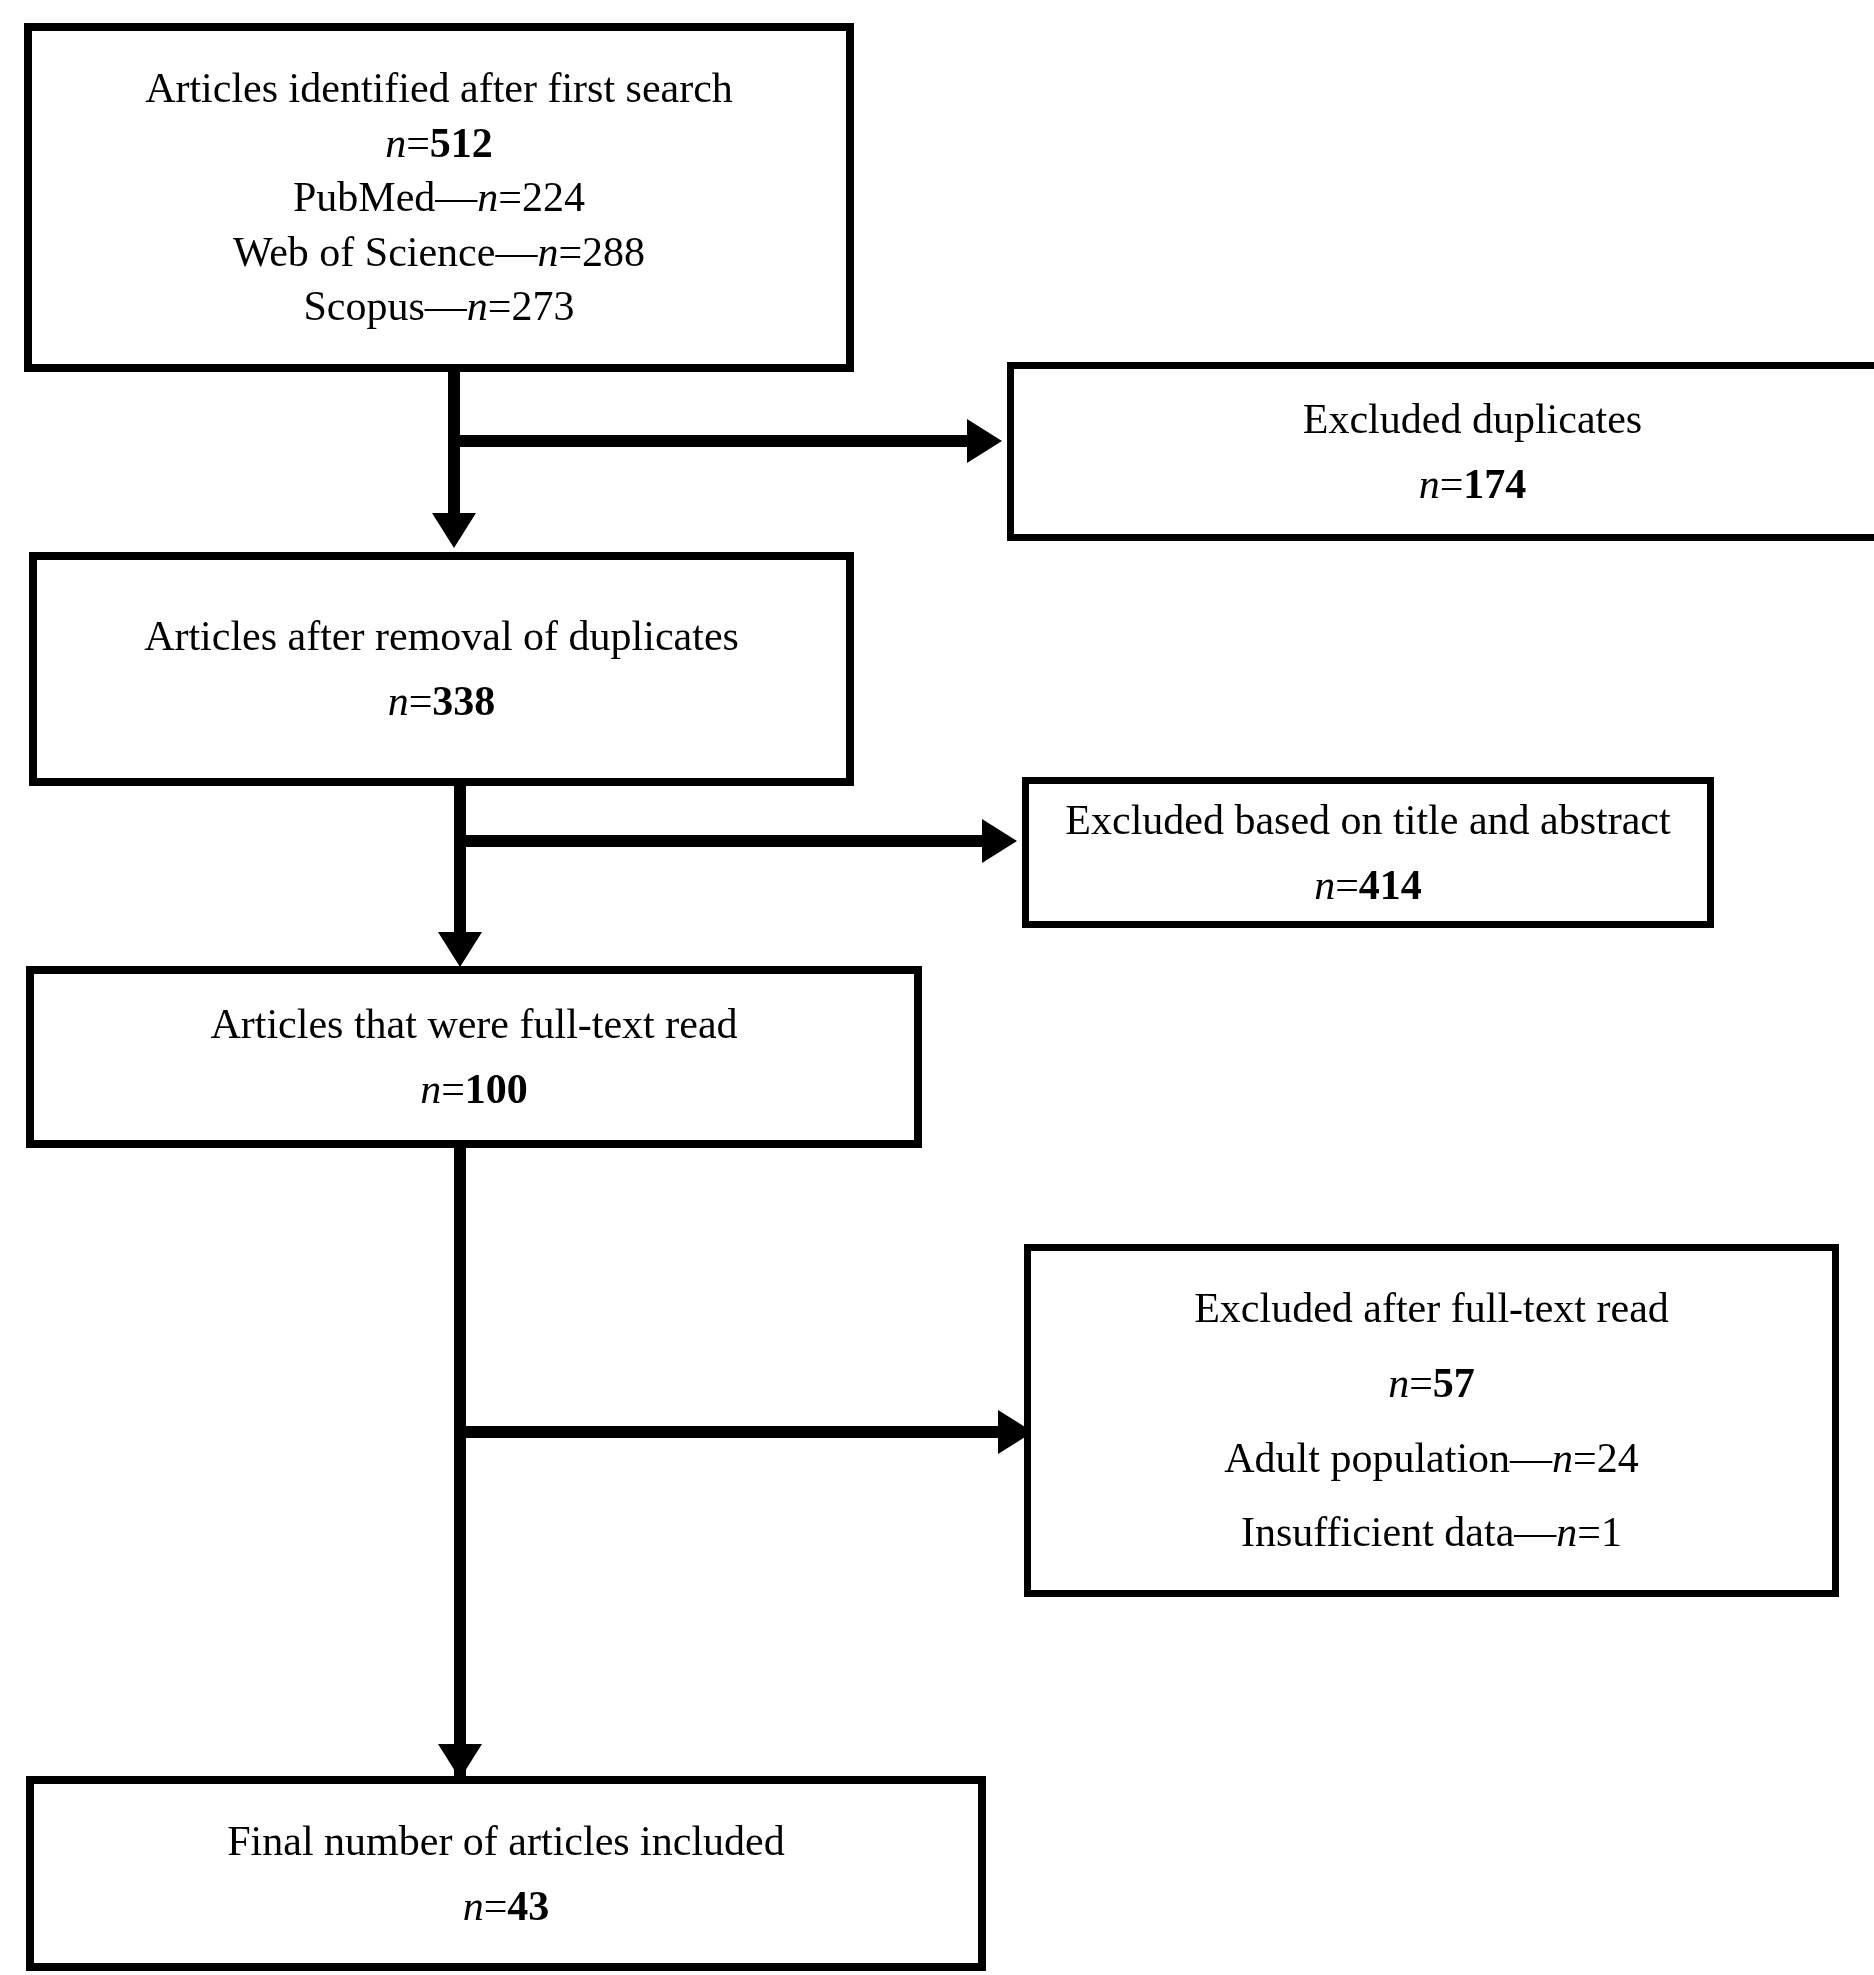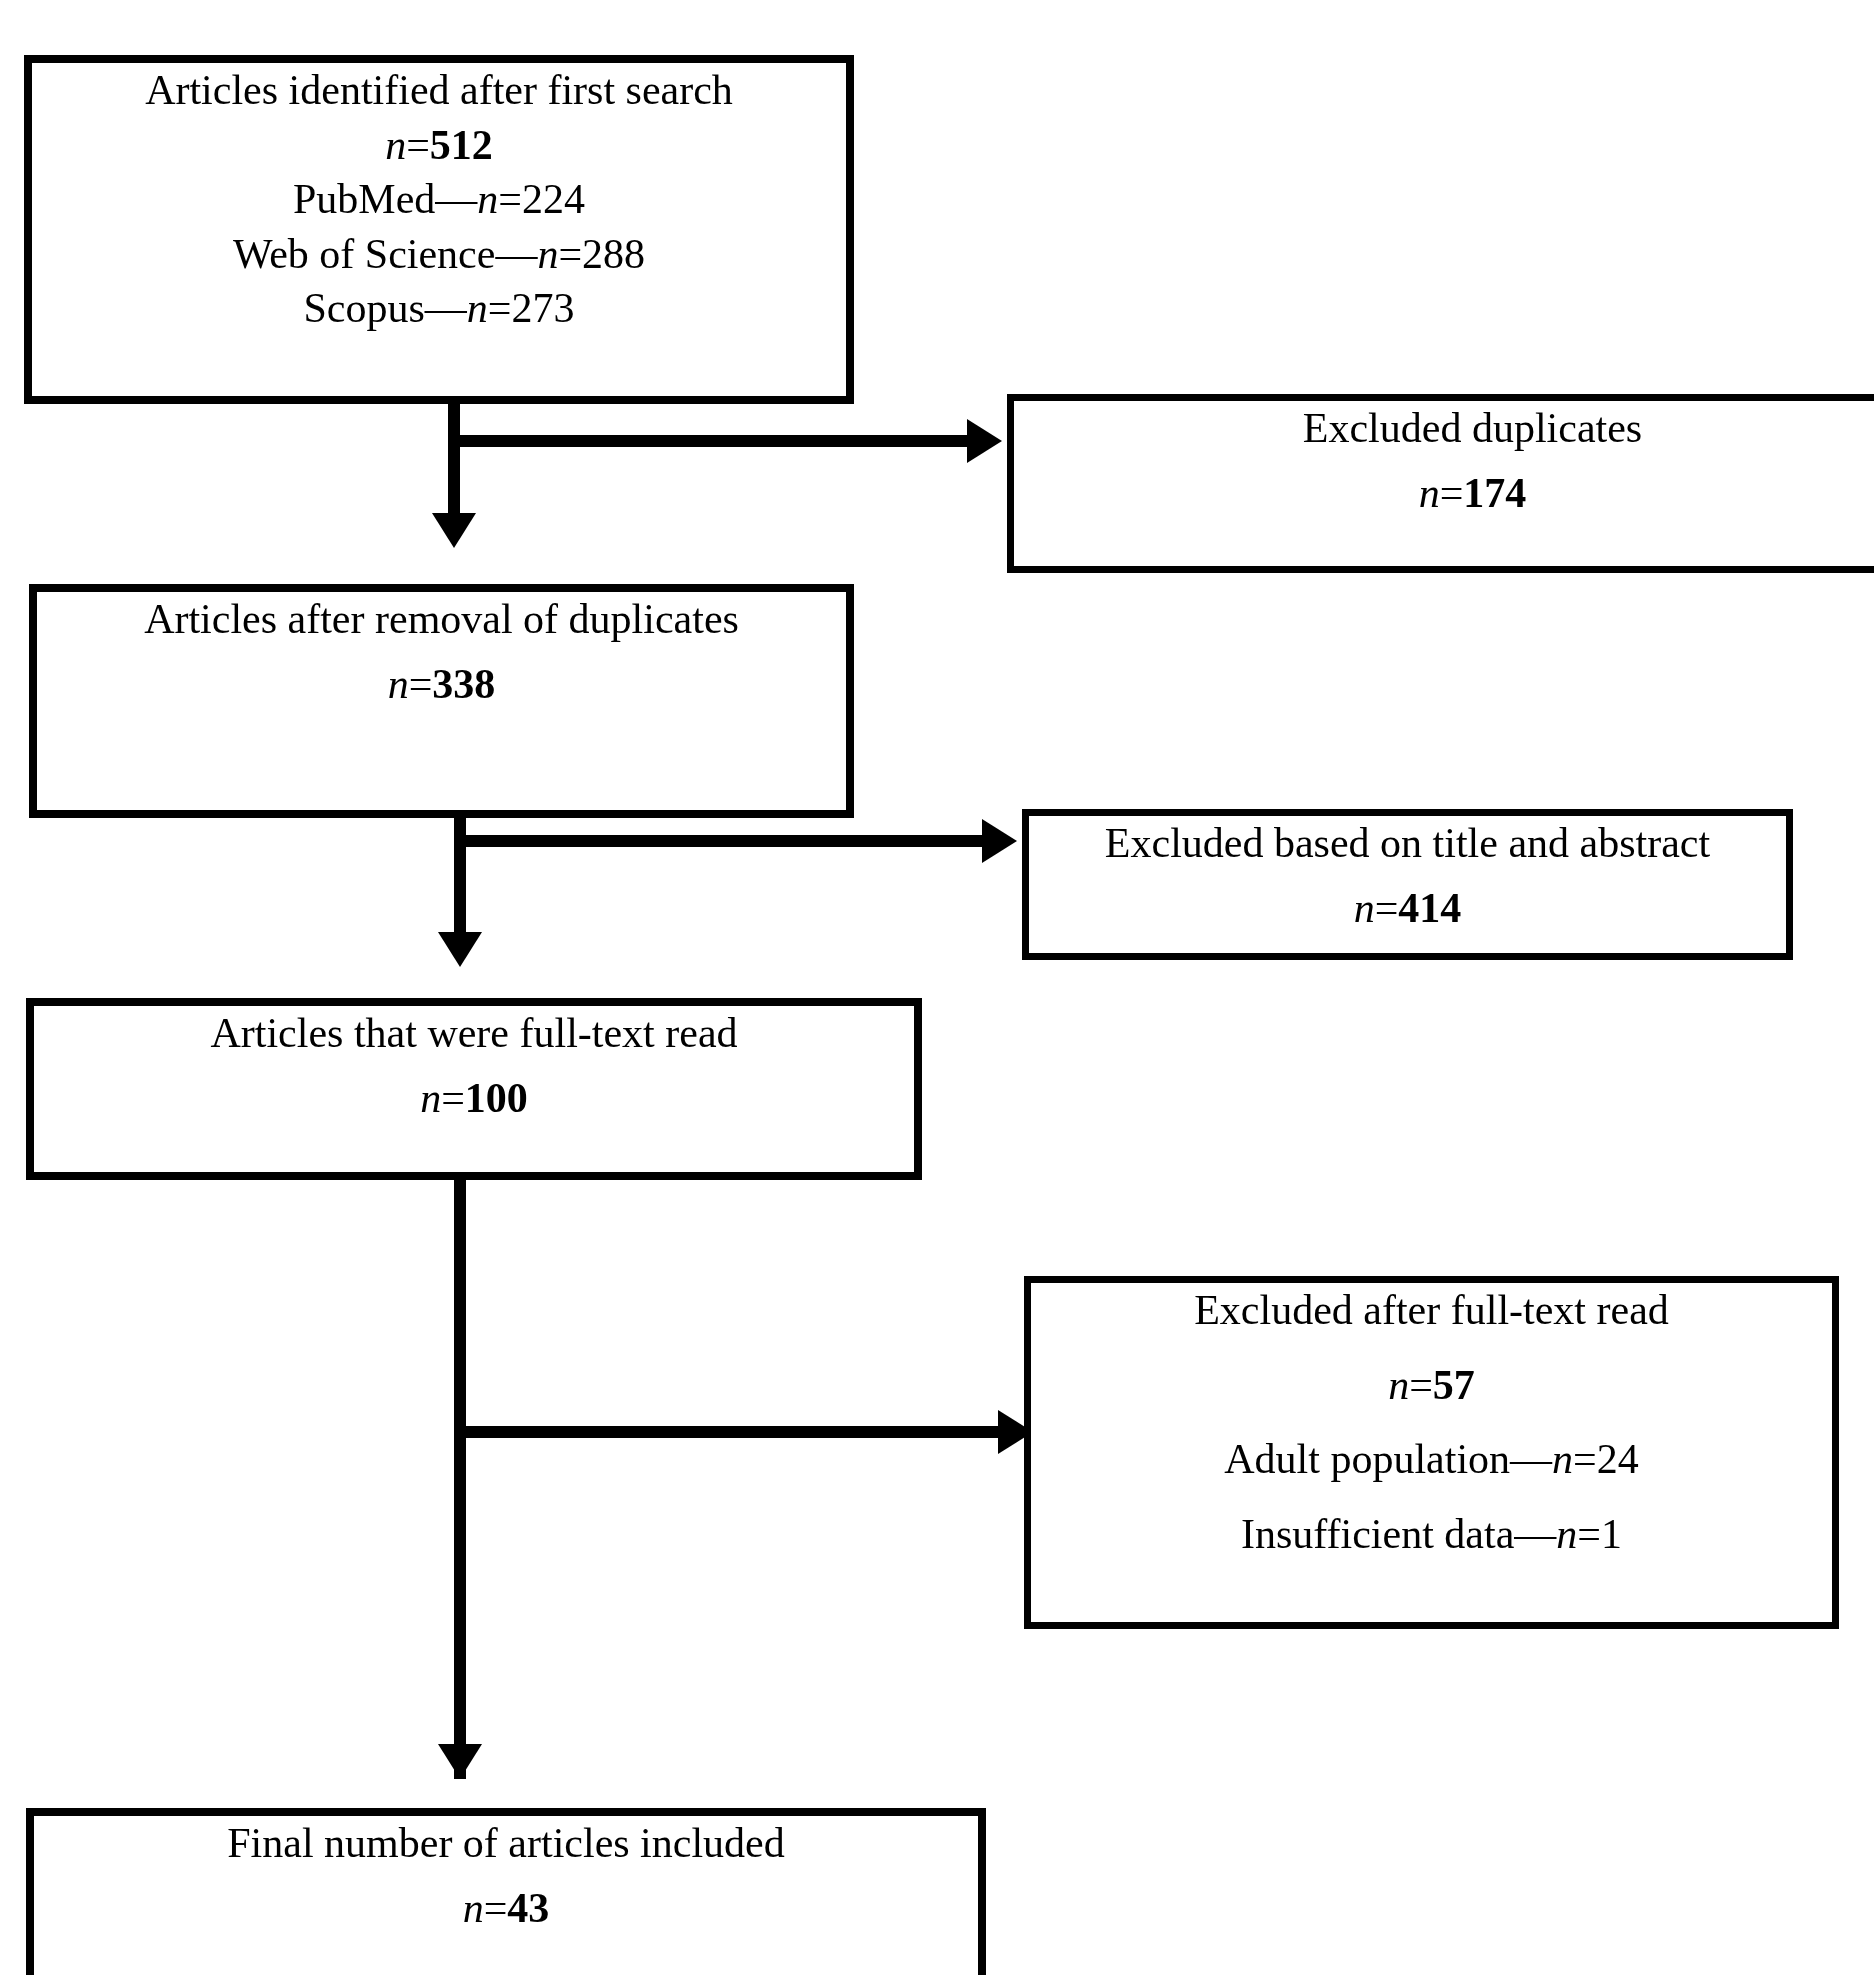--- a/index.html
+++ b/index.html
@@ -17,22 +17,22 @@
     font-family: "Liberation Serif", "DejaVu Serif", serif;
   }
   .box {
     position: absolute;
     box-sizing: border-box;
     background: #ffffff;
     border: 8.8px solid #000000;
     display: flex;
     flex-direction: column;
     align-items: center;
+    justify-content: center;
     text-align: center;
-    margin-top: 32px;
   }
   .box.thin {
     border-width: 7.3px;
   }
   .line {
     position: absolute;
     font-size: 42px;
     line-height: 1.30;
     color: #000000;
     white-space: nowrap;
@@ -136,21 +136,21 @@
   </div>
 
   <div class="box thin" style="left:1007px; top:362px; width:931px; height:179px;">
     <div class="line">Excluded duplicates</div>
     <div class="gap-sm"></div>
     <div class="line">
       <span class="nlabel">n</span><span class="nplain">=</span><span class="nval">174</span>
     </div>
   </div>
 
-  <div class="box thin" style="left:1022px; top:777px; width:771px; height:151px;">
+  <div class="box thin" style="left:1022px; top:777px; width:692px; height:151px;">
     <div class="line">Excluded based on title and abstract</div>
     <div class="gap-sm"></div>
     <div class="line">
       <span class="nlabel">n</span><span class="nplain">=</span><span class="nval">414</span>
     </div>
   </div>
 
   <div class="box thin" style="left:1024px; top:1244px; width:815px; height:353px;gap:20px;">
     <div class="line">Excluded after full-text read</div>
     <div class="line">

